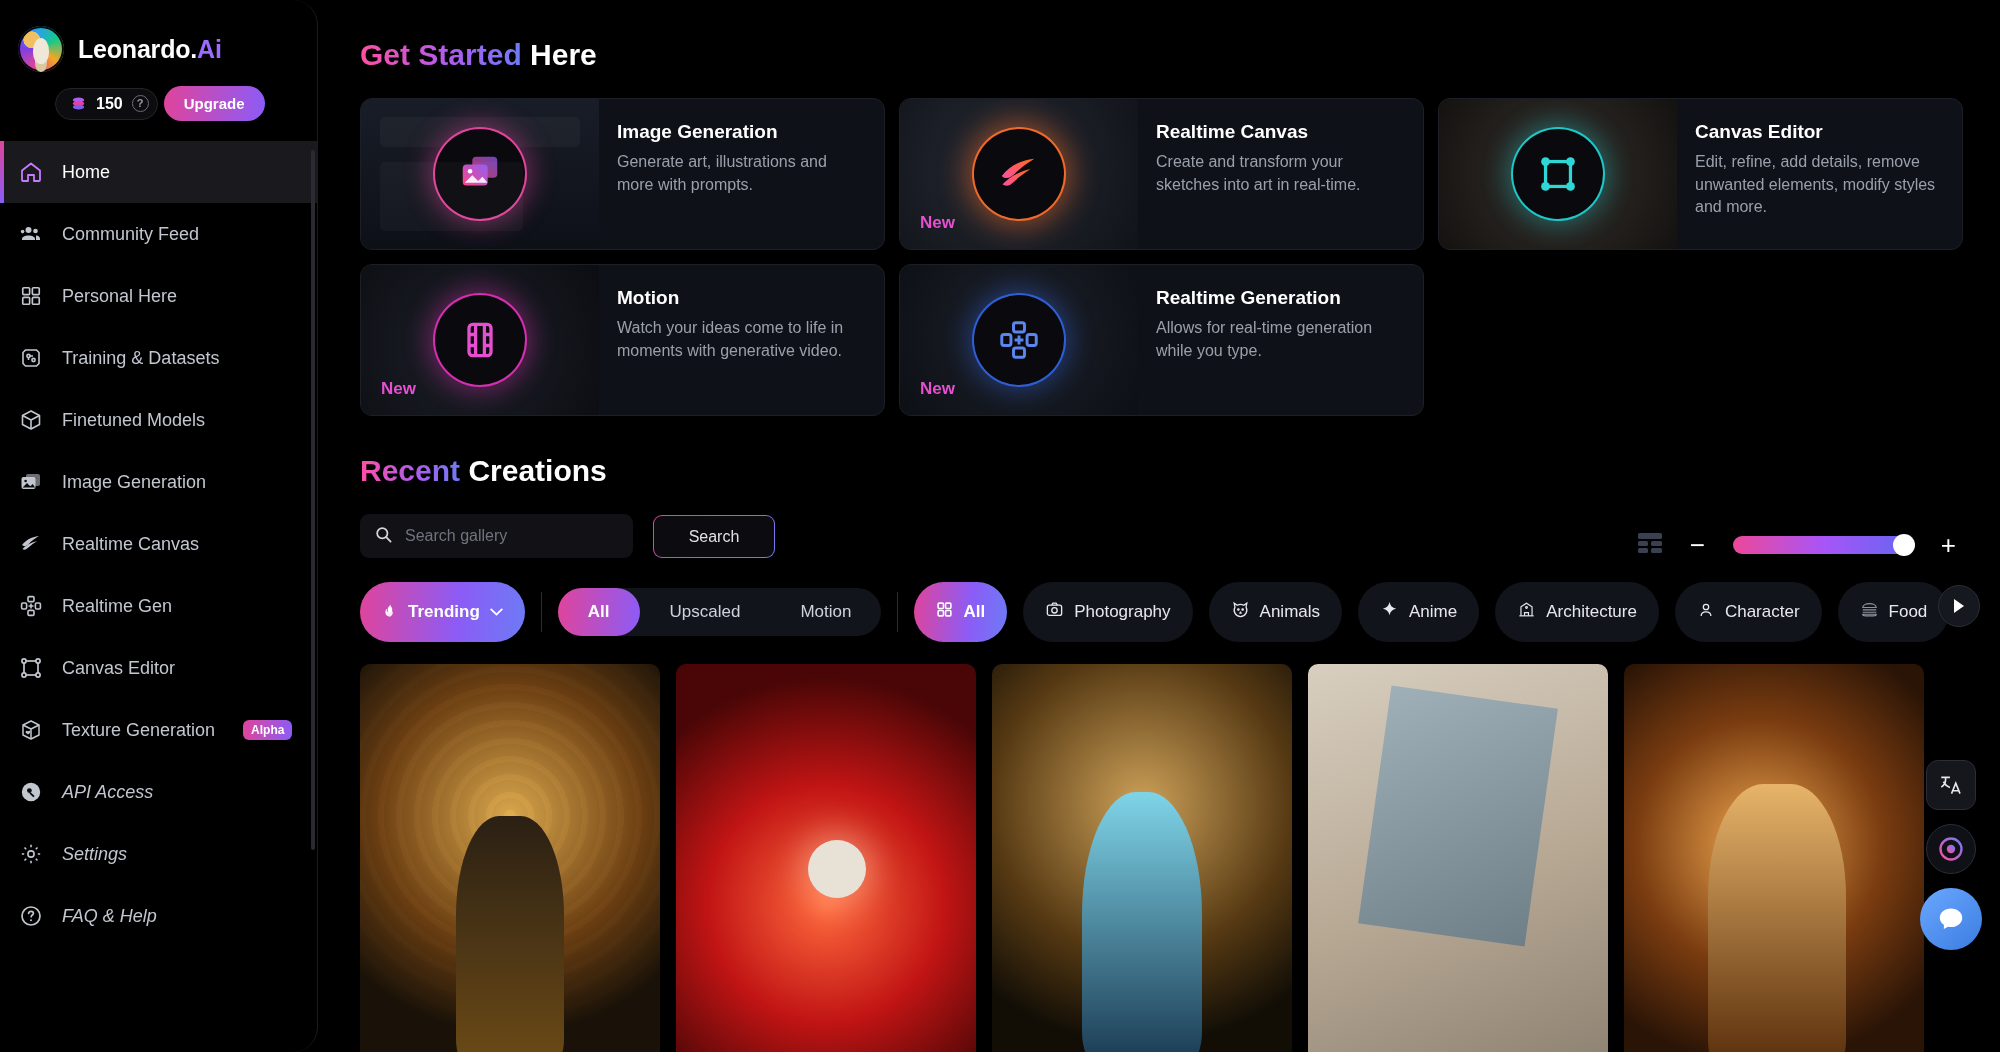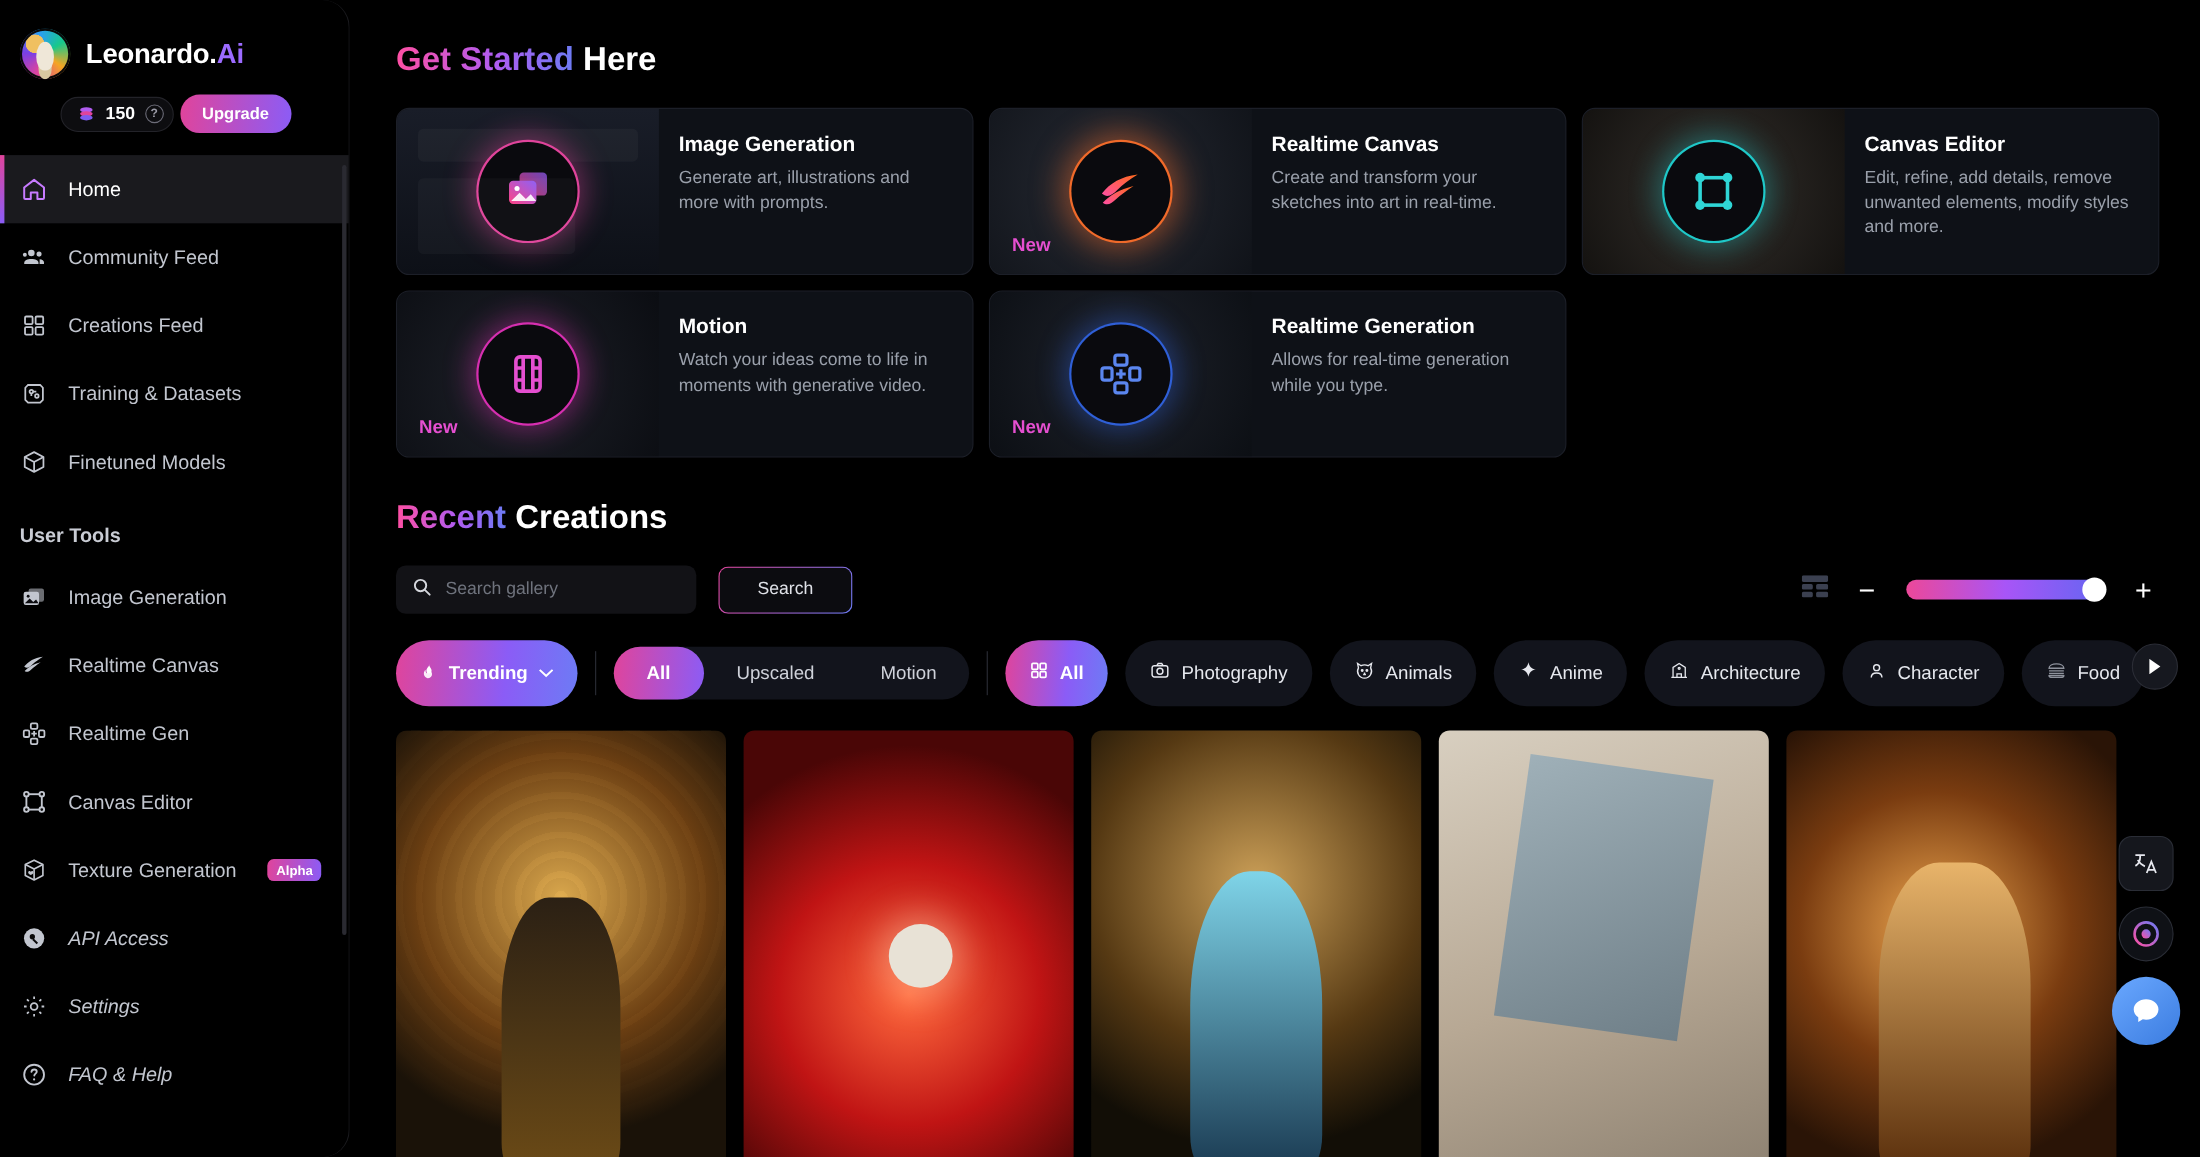--- a/index.html
+++ b/index.html
@@ -129,21 +129,21 @@
   .card-body { padding: 22px 18px 0 18px; flex:1; }
   .card-title { color:#fff; font-size: 19px; font-weight:700; margin-bottom: 8px; }
   .card-desc { color:#9aa0ab; font-size: 16px; line-height: 1.42; }
   .card-new {
     position:absolute; left:20px; bottom:16px;
     color:#e54fd0; font-size:17px; font-weight:700;
   }
 
   
   .recent { margin-top: 38px; }
-  .toolbar { display:flex; align-items:center; gap: 20px; margin-top: 4px; }
+  .toolbar { display:flex; align-items:flex-end; gap: 20px; margin-top: 4px; }
   .search-wrap {
     display:flex; align-items:center; gap:12px;
     width: 273px; height: 44px; background:#121216; border-radius: 9px; padding: 0 14px;
   }
   .search-input {
     background:transparent; border:none; outline:none; color:#d5d7dd;
     font-size:16px; font-family:"Liberation Sans", sans-serif; width:100%;
   }
   .search-input::placeholder { color:#6f737d; }
   .search-btn {
@@ -266,21 +266,21 @@
 
       <div class="nav-item">
         <span class="ic">
           <svg width="22" height="22" viewBox="0 0 24 24" fill="none" stroke="#c2c6cf" stroke-width="1.8">
             <rect x="3" y="3" width="7.5" height="7.5" rx="1.2"></rect>
               <rect x="13.5" y="3" width="7.5" height="7.5" rx="1.2"></rect>
             <rect x="3" y="13.5" width="7.5" height="7.5" rx="1.2"></rect>
               <rect x="13.5" y="13.5" width="7.5" height="7.5" rx="1.2"></rect>
           </svg>
         </span>
-        <span>Creations Feed</span>
+        <span>Personal Here</span>
       </div>
 
       <div class="nav-item">
         <span class="ic">
           <svg width="24" height="24" viewBox="0 0 24 24" fill="none" stroke="#c2c6cf" stroke-width="1.6">
             <path d="M4 6.5 6.5 4h11L20 6.5v11L17.5 20h-11L4 17.5z"></path>
             <circle cx="9.5" cy="10" r="1.6"></circle>
               <circle cx="14.5" cy="14" r="1.6"></circle>
             <path d="M11 10h3M9.5 12v2"></path>
           </svg>
@@ -291,21 +291,20 @@
       <div class="nav-item">
         <span class="ic">
           <svg width="24" height="24" viewBox="0 0 24 24" fill="none" stroke="#c2c6cf" stroke-width="1.6" stroke-linejoin="round">
             <path d="M12 3 20.5 7.5v9L12 21 3.5 16.5v-9z"></path>
               <path d="M3.5 7.5 12 12l8.5-4.5M12 12v9"></path>
           </svg>
         </span>
         <span>Finetuned Models</span>
       </div>
 
-      <div class="nav-section-label">User Tools</div>
 
       <div class="nav-item">
         <span class="ic">
           <svg width="24" height="24" viewBox="0 0 24 24" fill="#c2c6cf">
             <rect x="7" y="4" width="14" height="12" rx="2" opacity=".55"></rect>
             <rect x="2.5" y="7" width="14" height="12" rx="2"></rect>
             <circle cx="6.6" cy="11" r="1.3" fill="#0c0c10"></circle>
             <path d="M3.6 17.5 8 13l3.2 3.2L13.8 14l2.2 3.5z" fill="#0c0c10"></path>
           </svg>
         </span>

